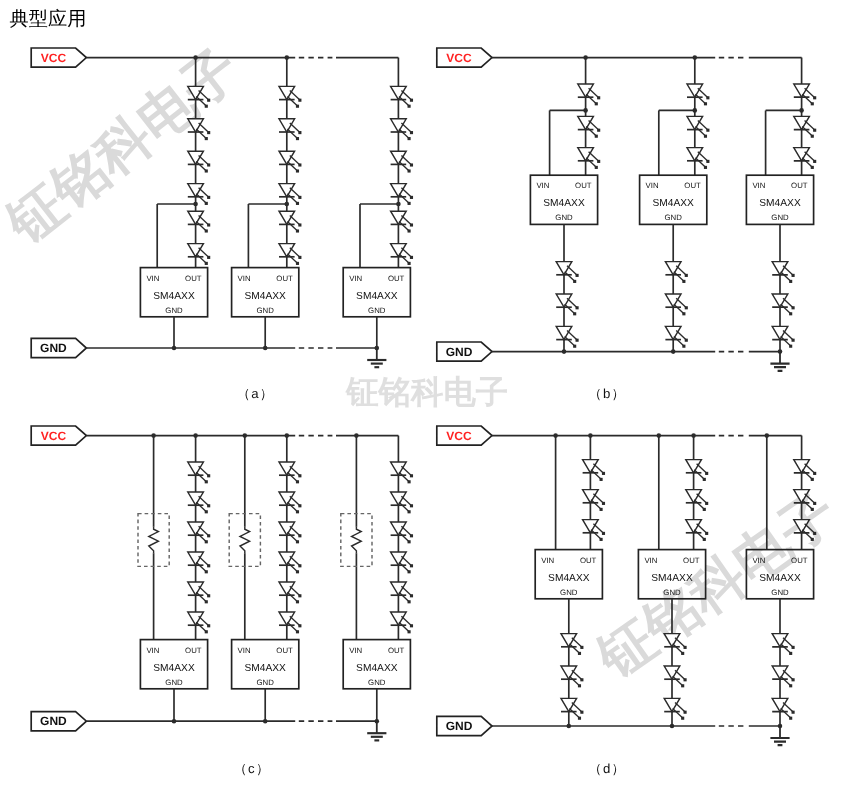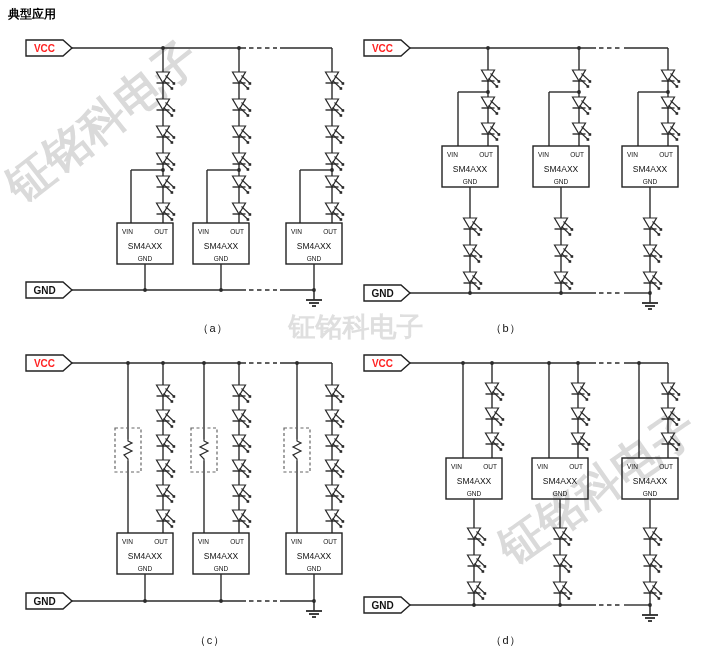--- a/index.html
+++ b/index.html
@@ -1,18 +1,18 @@
 <!DOCTYPE html>
 <html><head>
 <meta charset="utf-8">
 <style>
   html,body{margin:0;padding:0;background:#ffffff;}
   #page{position:relative;width:712px;height:655px;background:#ffffff;overflow:hidden;
         font-family:"Liberation Sans", sans-serif;}
-  #page-title{position:absolute;left:8px;top:6px;font-size:12px;font-weight:bold;color:#000;z-index:3;}
+  #page-title{position:absolute;left:8px;top:6px;font-size:16px;font-weight:normal;color:#000;z-index:3;}
   .wm{position:absolute;z-index:1;font-weight:700;white-space:nowrap;
       transform:translate(-50%,-50%) rotate(var(--r,0deg));pointer-events:none;}
   #wm1{left:103px;top:122px;--r:-38deg;font-size:46px;}
   #wm2{left:356px;top:327px;--r:0deg;font-size:27px;opacity:.85;}
   #wm3{left:598px;top:488px;--r:-35deg;font-size:46px;}
   #schematic{position:absolute;left:0;top:0;z-index:2;font-family:"Liberation Sans", sans-serif;}
   .caption{position:absolute;z-index:3;transform:translateX(-50%);font-size:11px;color:#111;letter-spacing:1px;}
   #cap-a{left:213px;top:321px;}
   #cap-b{left:506px;top:321px;}
   #cap-c{left:210px;top:633px;}

